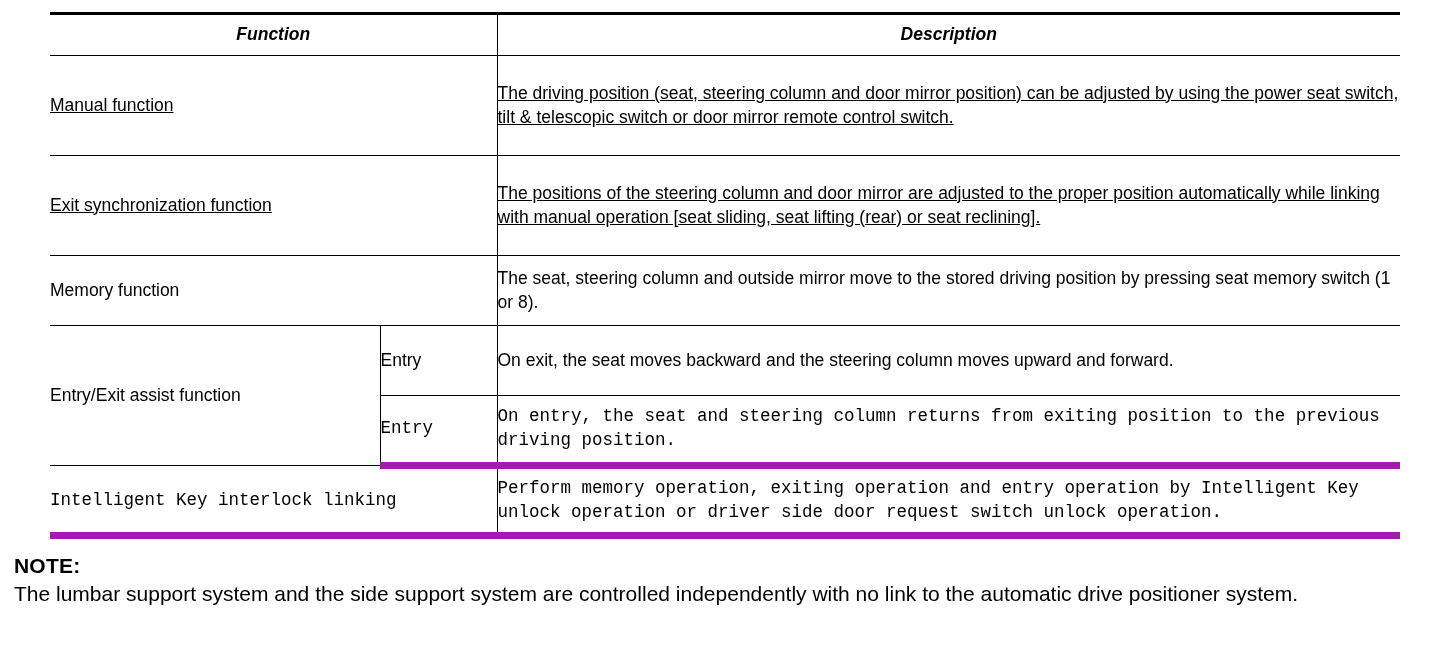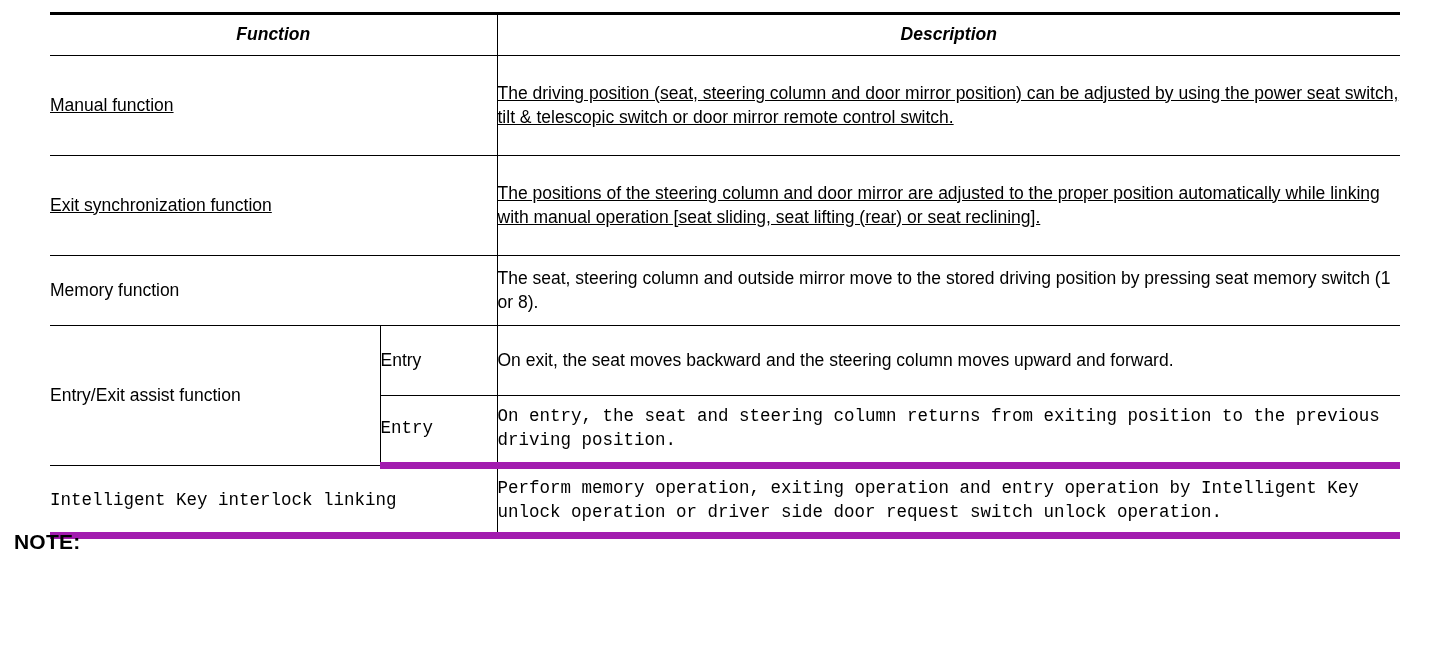--- a/index.html
+++ b/index.html
@@ -65,21 +65,21 @@
   .cell-sub       { padding: 9px 10px 9px 16px; }
 
   .row-h-head { height: 42px; font-style: italic; }
   .row-h-3    { height: 100px; text-decoration: underline; }
   .row-h-2    { height: 70px; }
 
   
   .note-block {
     position: absolute;
     left: 14px;
-    top: 528px;
+    top: 552px;
     width: 1430px;
     font-size: 21px;
     line-height: 1.34;
   }
   .note-title {
     font-weight: bold;
     font-size: 21px;
     letter-spacing: 0.2px;
   }
   .note-body {
@@ -136,15 +136,16 @@
       <tr class="row-h-2 last-row">
         <td class="cell-pad-left" colspan="2">Intelligent Key interlock linking</td>
         <td class="cell-pad-desc v-left">Perform memory operation, exiting operation and entry operation by Intelligent Key unlock operation or driver side door request switch unlock operation.</td>
       </tr>
 
     </tbody>
   </table>
 
   <div class="note-block">
     <div class="note-title">NOTE:</div>
+    <div class="note-body">The lumbar support system and the side support system are controlled independently with no link to the automatic drive positioner system.</div>
   </div>
 
 </div>
 
 </body></html>

